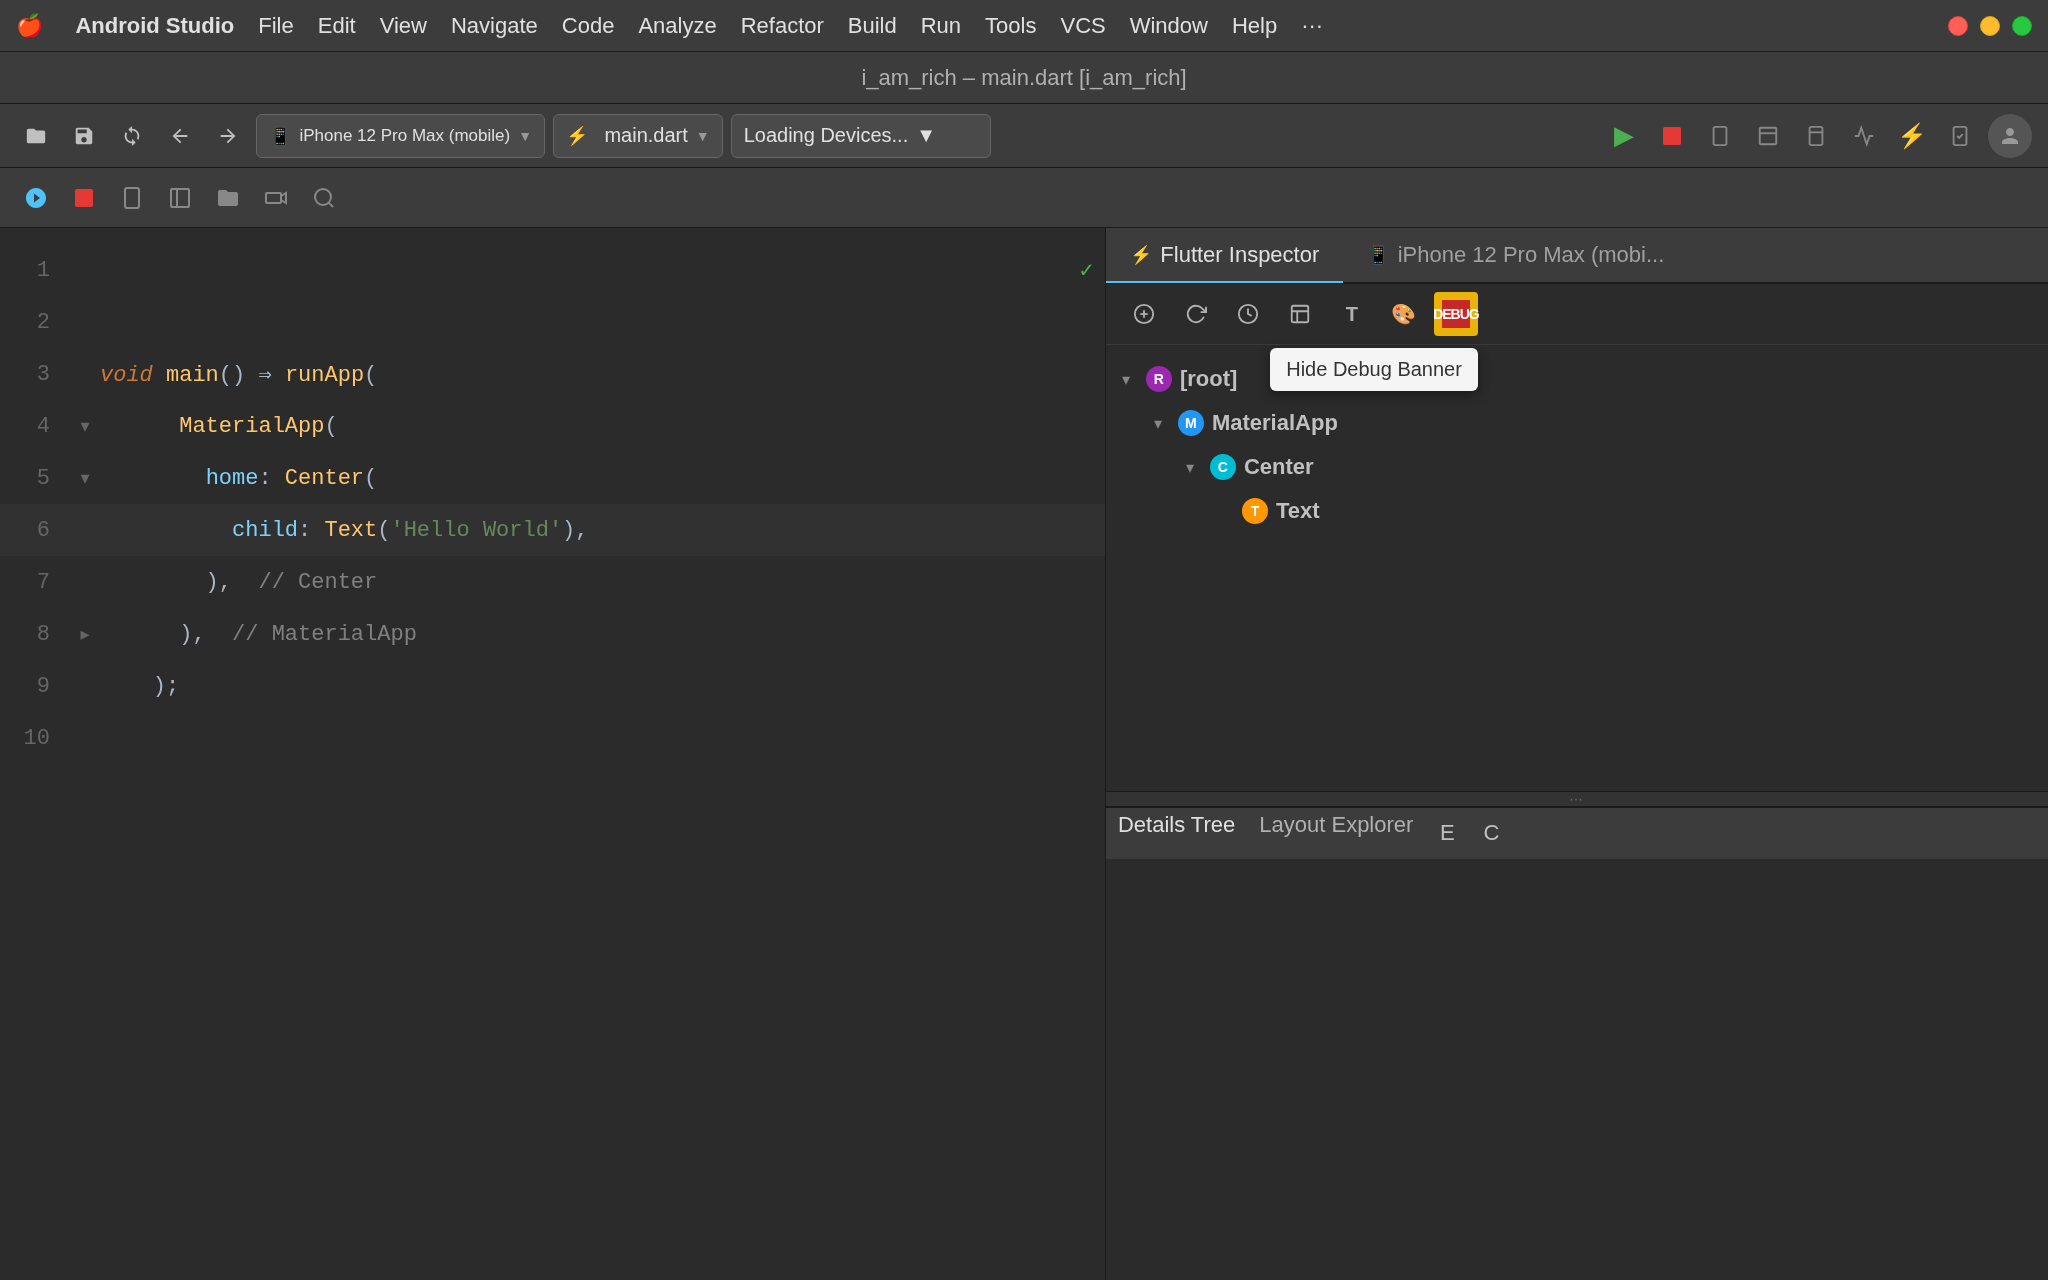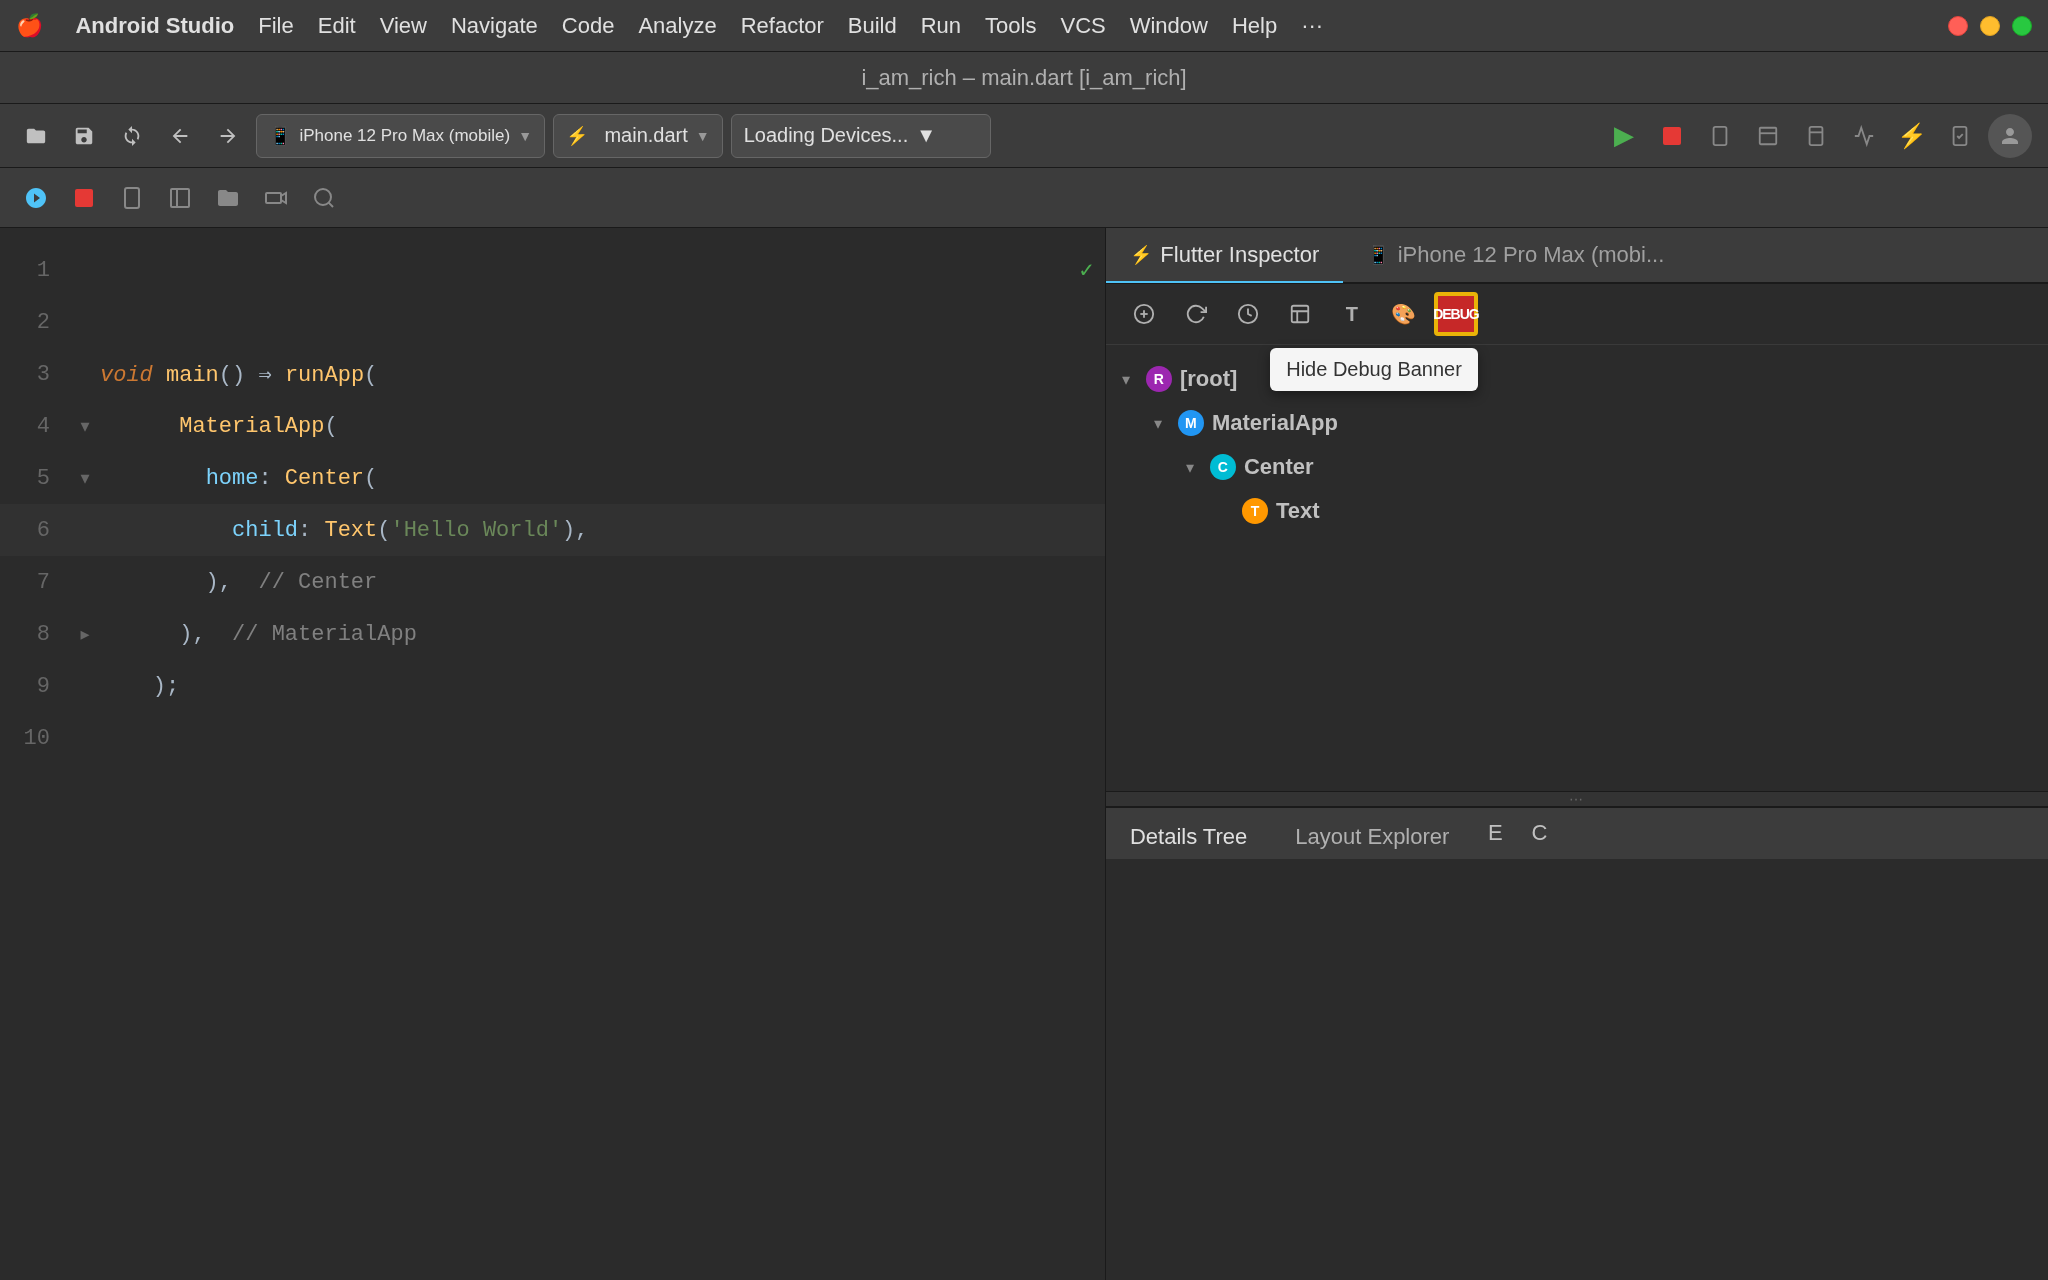--- a/index.html
+++ b/index.html
@@ -232,21 +232,21 @@
       height: 44px;
       display: flex;
       align-items: center;
       justify-content: center;
       color: #b0b0b0;
       font-size: 20px;
       cursor: pointer;
       border-radius: 4px;
     }
     .insp-btn.active-btn {
-      border: 4px solid #eab308;
+      border: 8px solid #eab308;
       background: #c62828;
       color: white;
     }
 
     
     .tooltip-container {
       position: relative;
     }
     .tooltip {
       position: absolute;
@@ -327,24 +327,23 @@
 
     
     .bottom-tabs {
       display: flex;
       align-items: center;
       background: #3c3c3c;
       border-top: 1px solid #1a1a1a;
       height: 52px;
     }
     .bottom-tab {
-      padding: 0 24px;
+      padding: 0 12px;
       height: 100%;
       display: flex;
-      align-items: center;
       color: #b0b0b0;
       font-size: 22px;
       cursor: pointer;
       border-bottom: 2px solid transparent;
       margin-top: 9px;
     }
     .bottom-tab.active {
       color: #e0e0e0;
       border-bottom: 2px solid #4fc3f7;
     }

